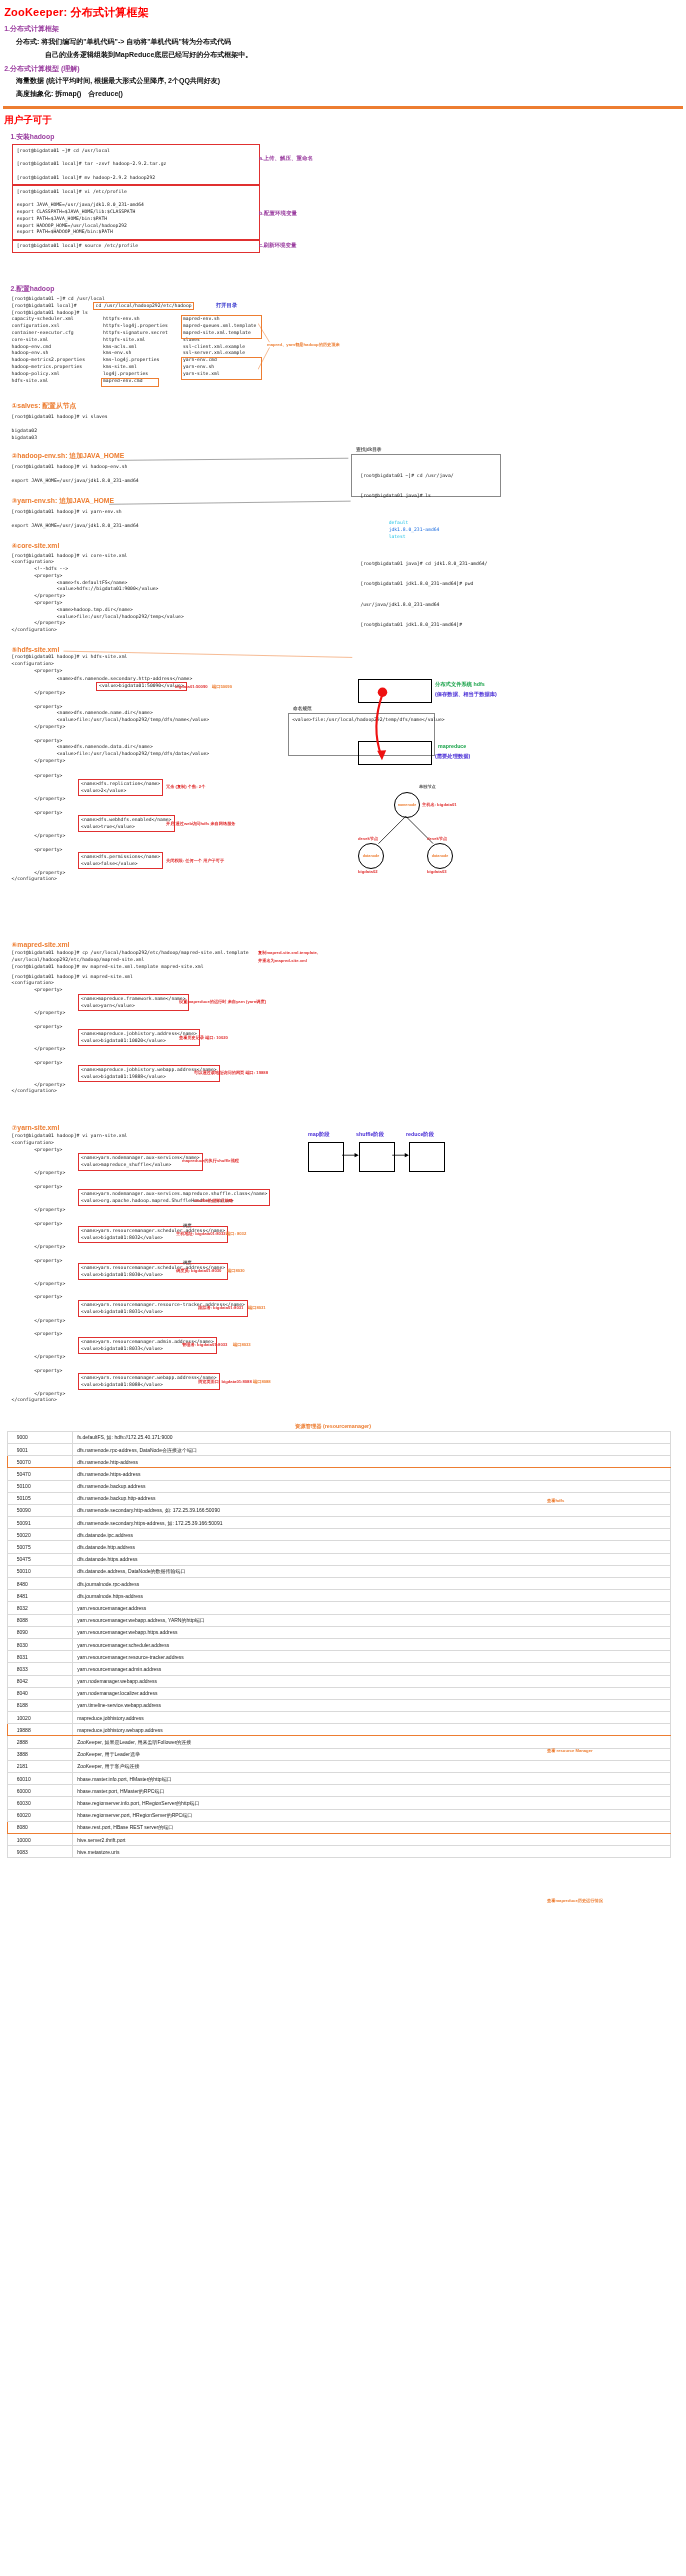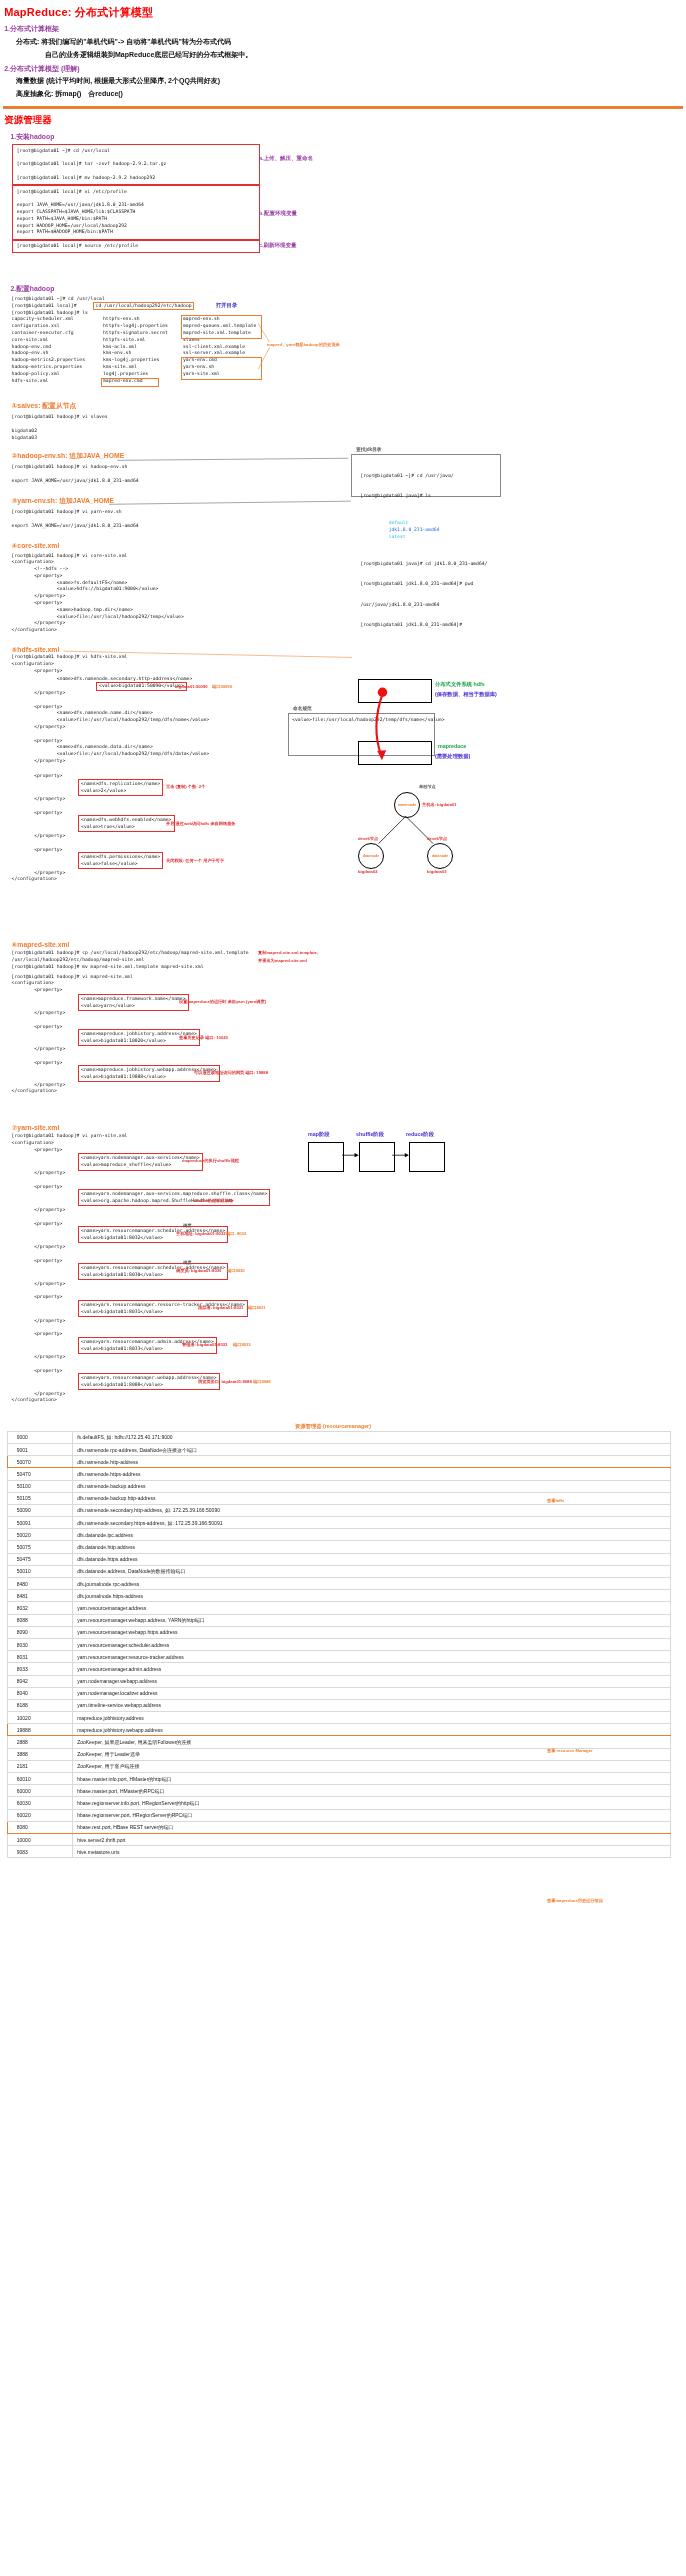--- a/index.html
+++ b/index.html
@@ -31,31 +31,31 @@
   .hl-row td.pnum{border-left:0.5px solid #ED7D31 !important;}
   .tbl-title{color:#ED7D31;font-weight:bold;font-size:5.3px;}
   .node{width:24px;height:24px;border-radius:50%;border:1.1px solid #000;display:flex;align-items:center;justify-content:center;font-size:3.7px;font-weight:bold;}
   .blk{border:1.6px solid #000;}
 </style>
 </head>
 <body>
 
 <div class="page">
 
-  <h1 class="title">MapReduce: 分布式计算模型</h1>
+  <h1 class="title">ZooKeeper: 分布式计算框架</h1>
   <div class="sec-purple">1.分布式计算框架</div>
   <div class="body-line">分布式: 将我们编写的"单机代码"-&gt; 自动将"单机代码"转为分布式代码</div>
   <div class="body-line ind2">自己的业务逻辑组装到MapReduce底层已经写好的分布式框架中。</div>
   <div class="sec-purple">2.分布式计算模型 (理解)</div>
   <div class="body-line">海量数据 (统计平均时间, 根据最大形式公里降序, 2个QQ共同好友)</div>
   <div class="body-line">高度抽象化: 拆map()　合reduce()</div>
 
   <div class="rule"></div>
 
-  <h2 class="title2">资源管理器</h2>
+  <h2 class="title2">用户子可于</h2>
   <div class="sub-purple">1.安装hadoop</div>
 
   <div style="position:relative;height:137px;">
     <div class="abs rbox term" style="left:11.6px;top:1.1px;width:238px;padding:2.6px 4.2px;">[root@bigdata01 ~]# cd /usr/local
 
 [root@bigdata01 local]# tar -zxvf hadoop-2.9.2.tar.gz
 
 [root@bigdata01 local]# mv hadoop-2.9.2 hadoop292</div>
     <div class="abs note-purple" style="left:259px;top:11.6px;">a.上传、解压、重命名</div>
     <div class="abs rbox term" style="left:11.6px;top:42px;width:238px;padding:2.6px 4.2px;">[root@bigdata01 local]# vi /etc/profile

